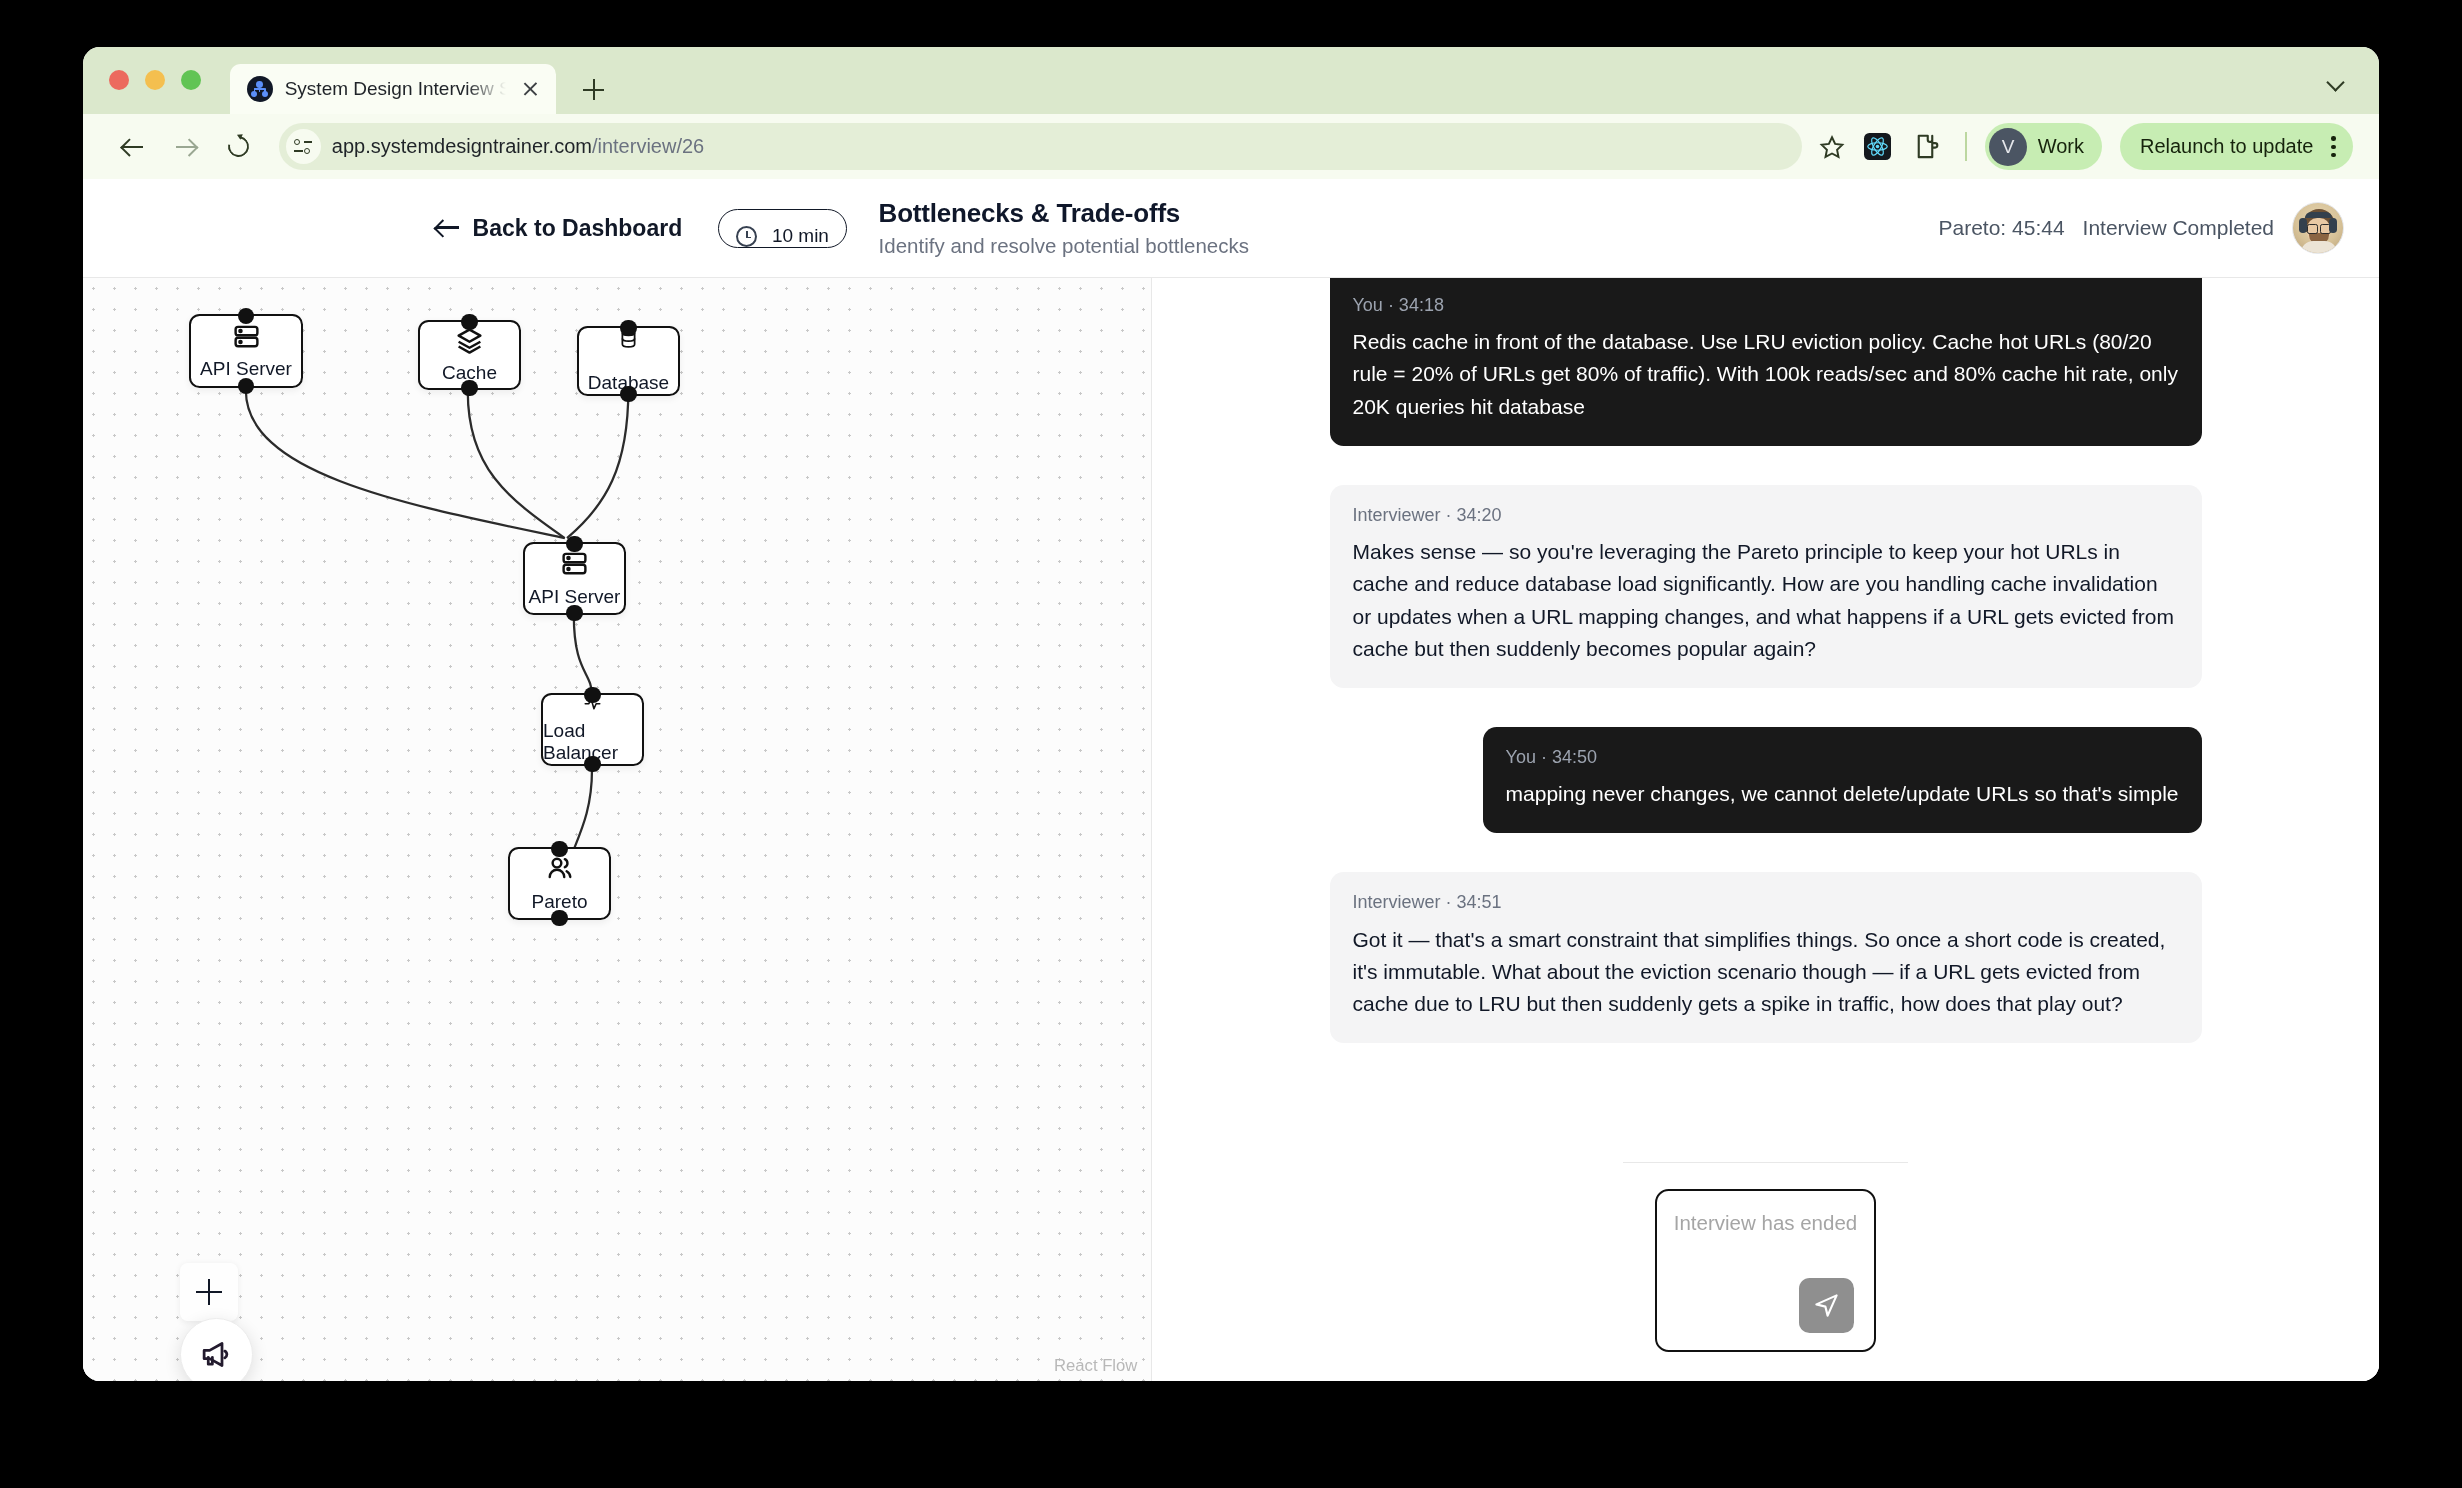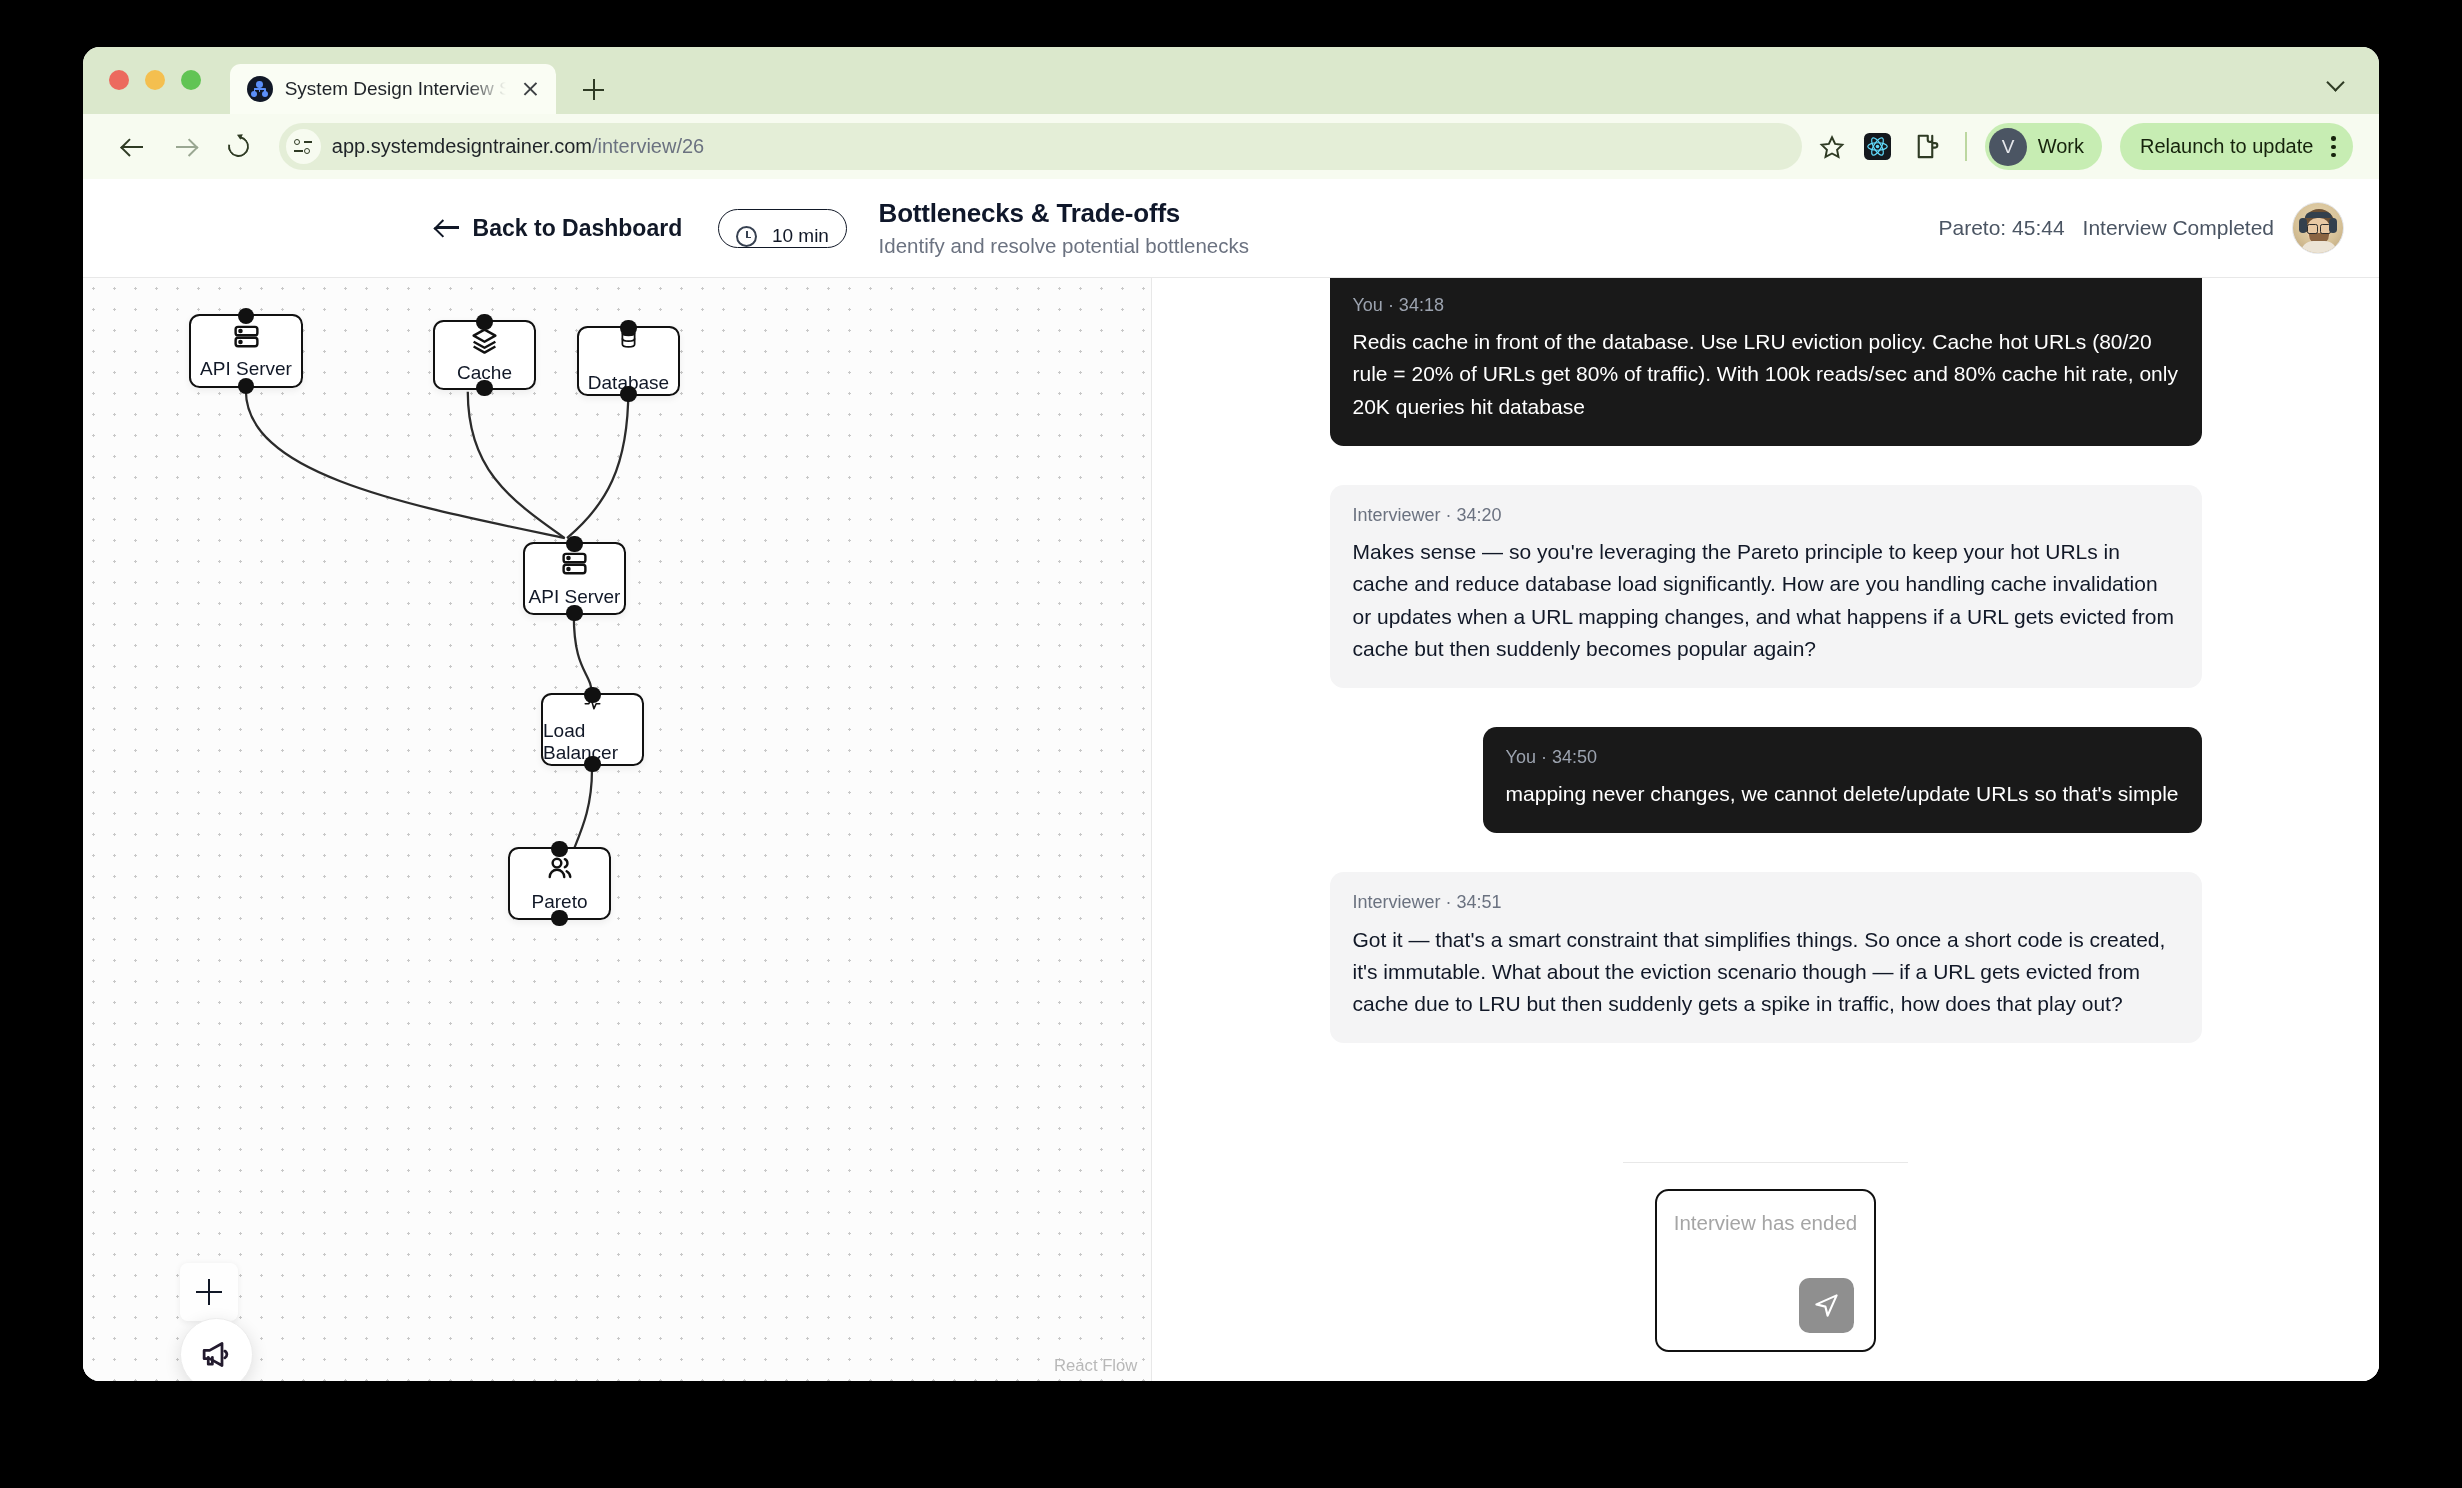--- a/index.html
+++ b/index.html
@@ -578,21 +578,21 @@
           <svg width="29" height="29" viewBox="0 0 24 24" fill="none" stroke="#111" stroke-width="2">
             <rect x="3" y="4" width="18" height="7" rx="2"></rect>
             <rect x="3" y="13" width="18" height="7" rx="2"></rect>
             <circle cx="7" cy="7.5" r="0.9" fill="#111"></circle>
             <circle cx="7" cy="16.5" r="0.9" fill="#111"></circle>
           </svg>
           <span class="nlabel">API Server</span>
           <span class="handle bottom"></span>
         </div>
 
-        <div class="node" style="left:350px; top:42px; width:103px; height:70px;">
+        <div class="node" style="left:335px; top:42px; width:103px; height:70px;">
           <span class="handle top"></span>
           <svg width="29" height="29" viewBox="0 0 24 24" fill="none" stroke="#111" stroke-width="2" stroke-linejoin="round">
             <polygon points="12,3 21,8 12,13 3,8"></polygon>
             <polyline points="3,13 12,18 21,13"></polyline>
             <polyline points="3,17 12,22 21,17"></polyline>
           </svg>
           <span class="nlabel">Cache</span>
           <span class="handle bottom"></span>
         </div>
 

